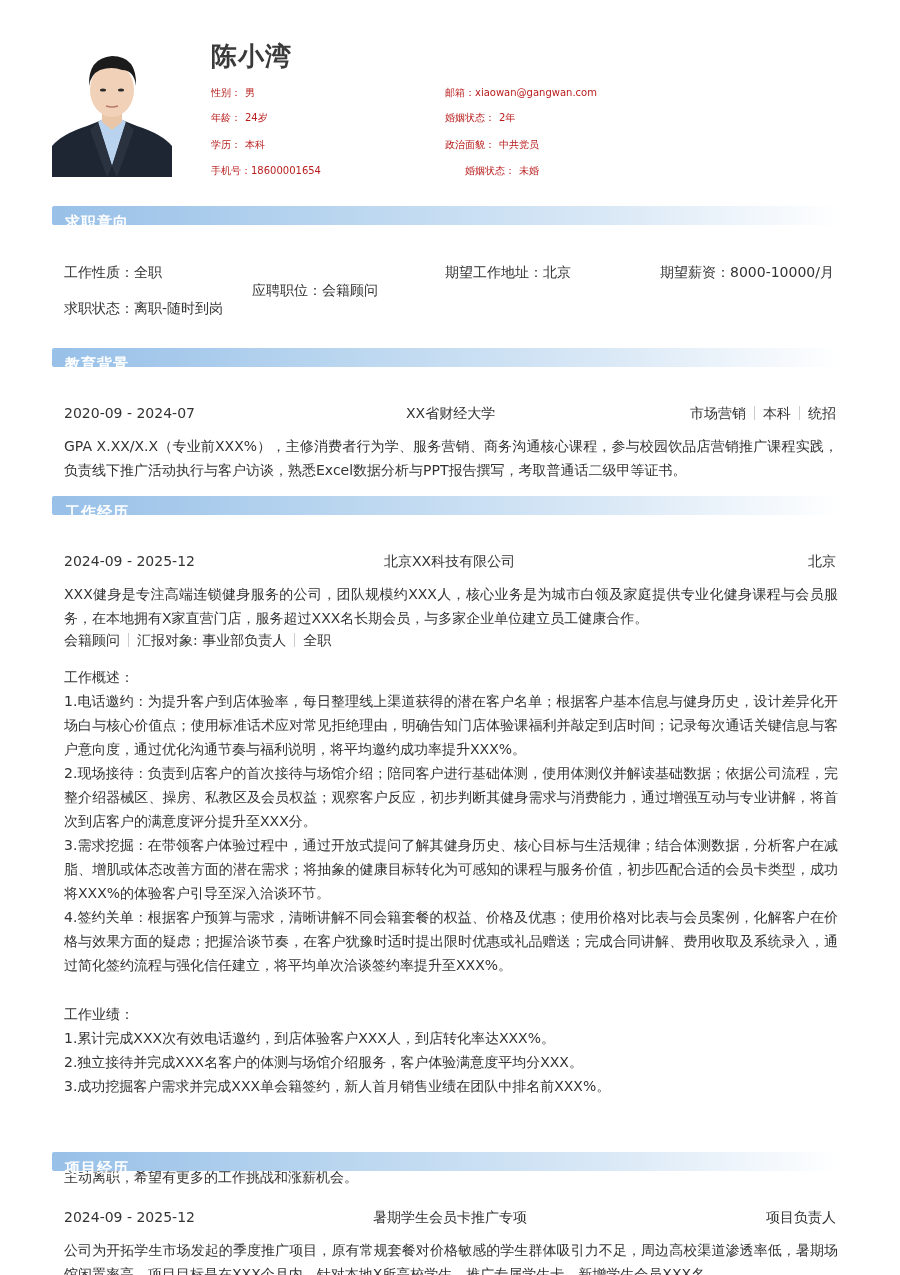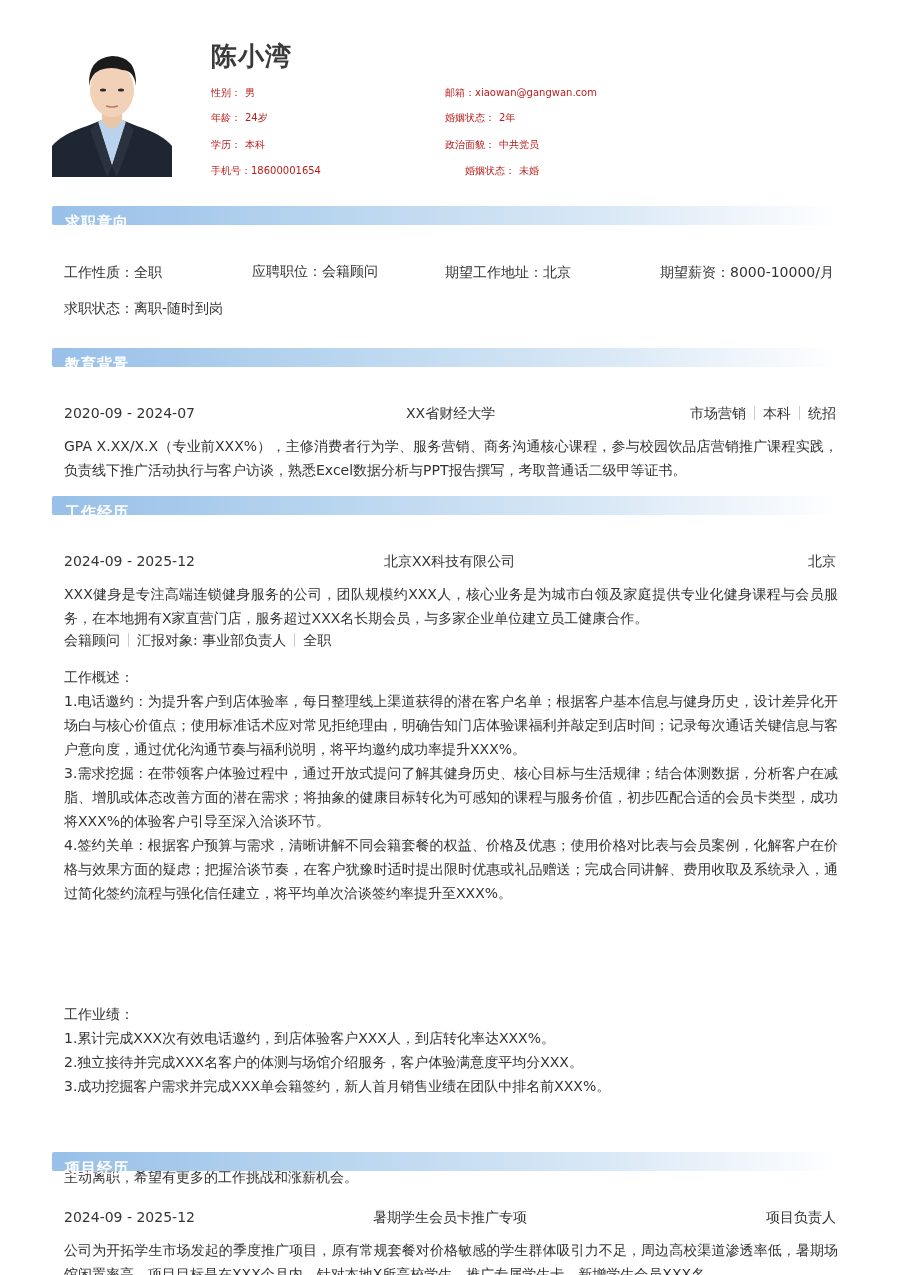--- a/index.html
+++ b/index.html
@@ -102,21 +102,21 @@
       <span class="lbl">婚姻状态：</span><span class="val" style="margin-left:4px">未婚</span>
     </div>
   </div>
 
   <div class="sec-bar" style="top:206px;">
     <span class="title">求职意向</span>
   </div>
   <div class="row-abs" style="left:64px;top:262px;">
     <span>工作性质：</span><span>全职</span>
   </div>
-  <div class="row-abs" style="left:252px;top:262px;font-family:Liberation Serif, serif;">
+  <div class="row-abs" style="left:252px;top:280px;">
     <span>应聘职位：</span><span>会籍顾问</span>
   </div>
   <div class="row-abs" style="left:445px;top:262px;">
     <span>期望工作地址：</span><span>北京</span>
   </div>
   <div class="row-abs" style="left:660px;top:262px;">
     <span>期望薪资：</span><span>8000-10000/月</span>
   </div>
   <div class="row-abs" style="left:64px;top:298px;">
     <span>求职状态：</span><span>离职-随时到岗</span>
@@ -139,20 +139,21 @@
   <div class="row-abs" style="left:384px;top:551px;">北京XX科技有限公司</div>
   <div class="row-abs" style="right:64px;top:551px;">北京</div>
   <div class="para" style="top:582px;">XXX健身是专注高端连锁健身服务的公司，团队规模约XXX人，核心业务是为城市白领及家庭提供专业化健身课程与会员服务，在本地拥有X家直营门店，服务超过XXX名长期会员，与多家企业单位建立员工健康合作。</div>
   <div class="row-abs" style="left:64px;top:630px;">
     <span>会籍顾问</span><span class="sep"></span><span>汇报对象: 事业部负责人</span><span class="sep"></span><span>全职</span>
   </div>
 
   <div class="para" style="top:665px;">
     <span class="tline">工作概述：</span>
     <span class="tline">1.电话邀约：为提升客户到店体验率，每日整理线上渠道获得的潜在客户名单；根据客户基本信息与健身历史，设计差异化开场白与核心价值点；使用标准话术应对常见拒绝理由，明确告知门店体验课福利并敲定到店时间；记录每次通话关键信息与客户意向度，通过优化沟通节奏与福利说明，将平均邀约成功率提升XXX%。</span>
+    <span class="tline">2.现场接待：负责到店客户的首次接待与场馆介绍；陪同客户进行基础体测，使用体测仪并解读基础数据；依据公司流程，完整介绍器械区、操房、私教区及会员权益；观察客户反应，初步判断其健身需求与消费能力，通过增强互动与专业讲解，将首次到店客户的满意度评分提升至XXX分。</span>
     <span class="tline">3.需求挖掘：在带领客户体验过程中，通过开放式提问了解其健身历史、核心目标与生活规律；结合体测数据，分析客户在减脂、增肌或体态改善方面的潜在需求；将抽象的健康目标转化为可感知的课程与服务价值，初步匹配合适的会员卡类型，成功将XXX%的体验客户引导至深入洽谈环节。</span>
     <span class="tline">4.签约关单：根据客户预算与需求，清晰讲解不同会籍套餐的权益、价格及优惠；使用价格对比表与会员案例，化解客户在价格与效果方面的疑虑；把握洽谈节奏，在客户犹豫时适时提出限时优惠或礼品赠送；完成合同讲解、费用收取及系统录入，通过简化签约流程与强化信任建立，将平均单次洽谈签约率提升至XXX%。</span>
   </div>
 
   <div class="para" style="top:1002px;">
     <span class="tline">工作业绩：</span>
     <span class="tline">1.累计完成XXX次有效电话邀约，到店体验客户XXX人，到店转化率达XXX%。</span>
     <span class="tline">2.独立接待并完成XXX名客户的体测与场馆介绍服务，客户体验满意度平均分XXX。</span>
     <span class="tline">3.成功挖掘客户需求并完成XXX单会籍签约，新人首月销售业绩在团队中排名前XXX%。</span>
   </div>

